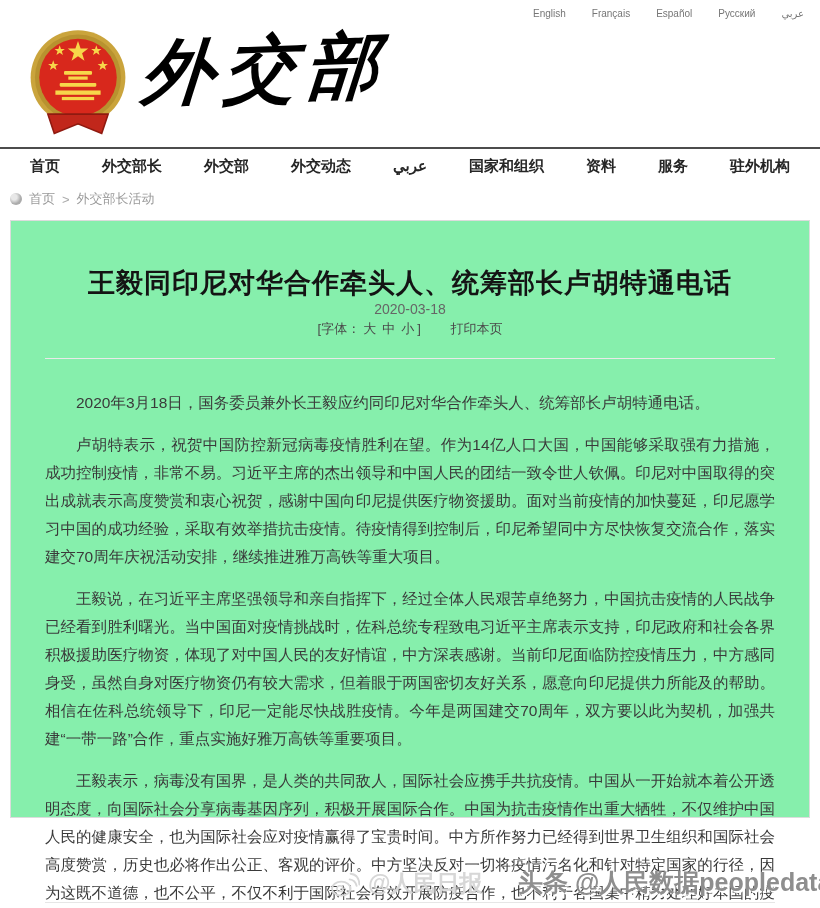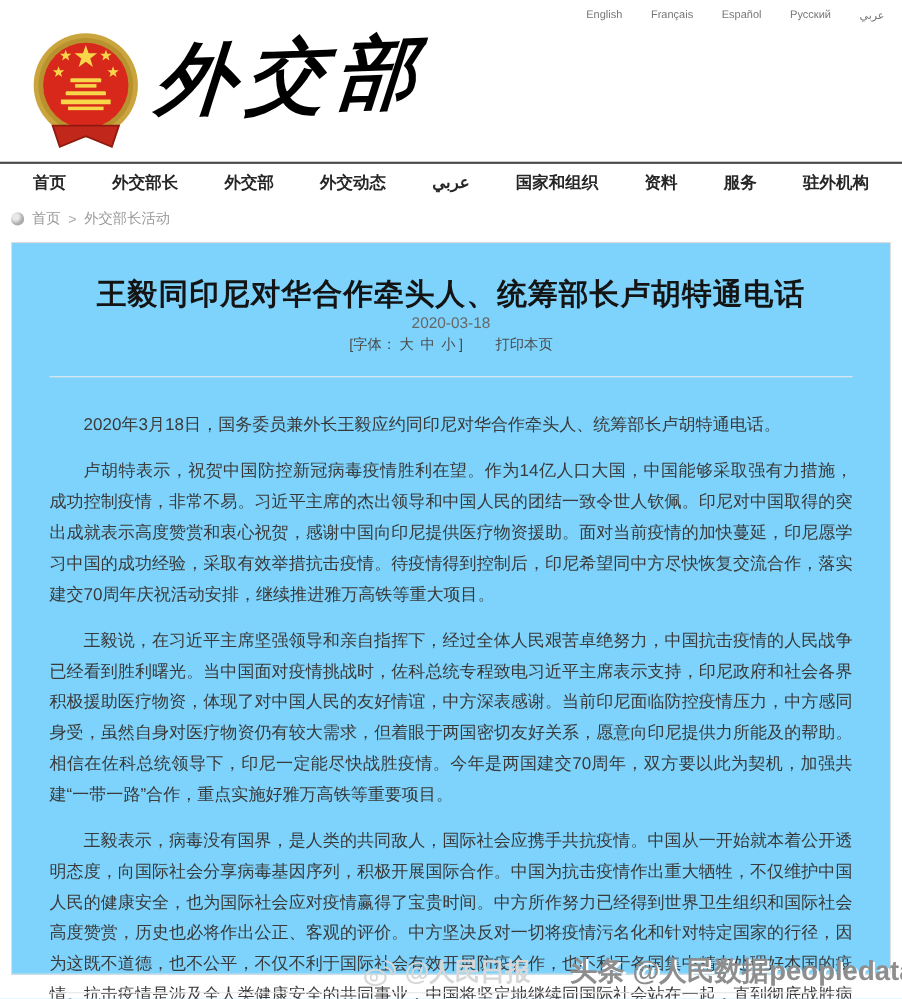--- a/index.html
+++ b/index.html
@@ -29,22 +29,22 @@
   .nav span { cursor:pointer; white-space:nowrap; }
 
   
   .breadcrumb { position:absolute; top:190px; left:10px; display:flex;
     align-items:center; gap:7px; font-size:13px; color:#9a9a9a; }
   .crumb-icon { width:12px; height:12px; border-radius:50%;
     background:radial-gradient(circle at 35% 35%, #e8e8e8 25%, #ababab 60%); }
   .breadcrumb .sep { color:#aaa; }
 
   
-  .content { position:absolute; left:10px; right:10px; top:220px; height:666px;
-    border:1px solid #dcdcdc; background:#7dd3fc; padding:0 34px; }
+  .content { position:absolute; left:10px; right:10px; top:220px; height:598px;
+    border:1px solid #dcdcdc; background:#86efac; padding:16px 34px; }
   .title { margin-top:28px; text-align:center; font-size:27px; font-weight:bold;
     color:#141414; letter-spacing:1px; }
   .date { text-align:center; color:#666; font-size:14px; margin-top:0; }
   .font-row { text-align:center; color:#4a4a4a; font-size:13px; margin-top:3px; }
   .font-row .size-btn { cursor:pointer; margin:0 3px; }
   .font-row .print { margin-left:26px; cursor:pointer; }
   .divider { border-bottom:1px solid #e9e9e9; margin-top:20px; }
 
   .article p { font-size:15.5px; line-height:28px; color:#3a3a3a;
     text-indent:2em; margin:14px 0 0; text-align:justify; }

